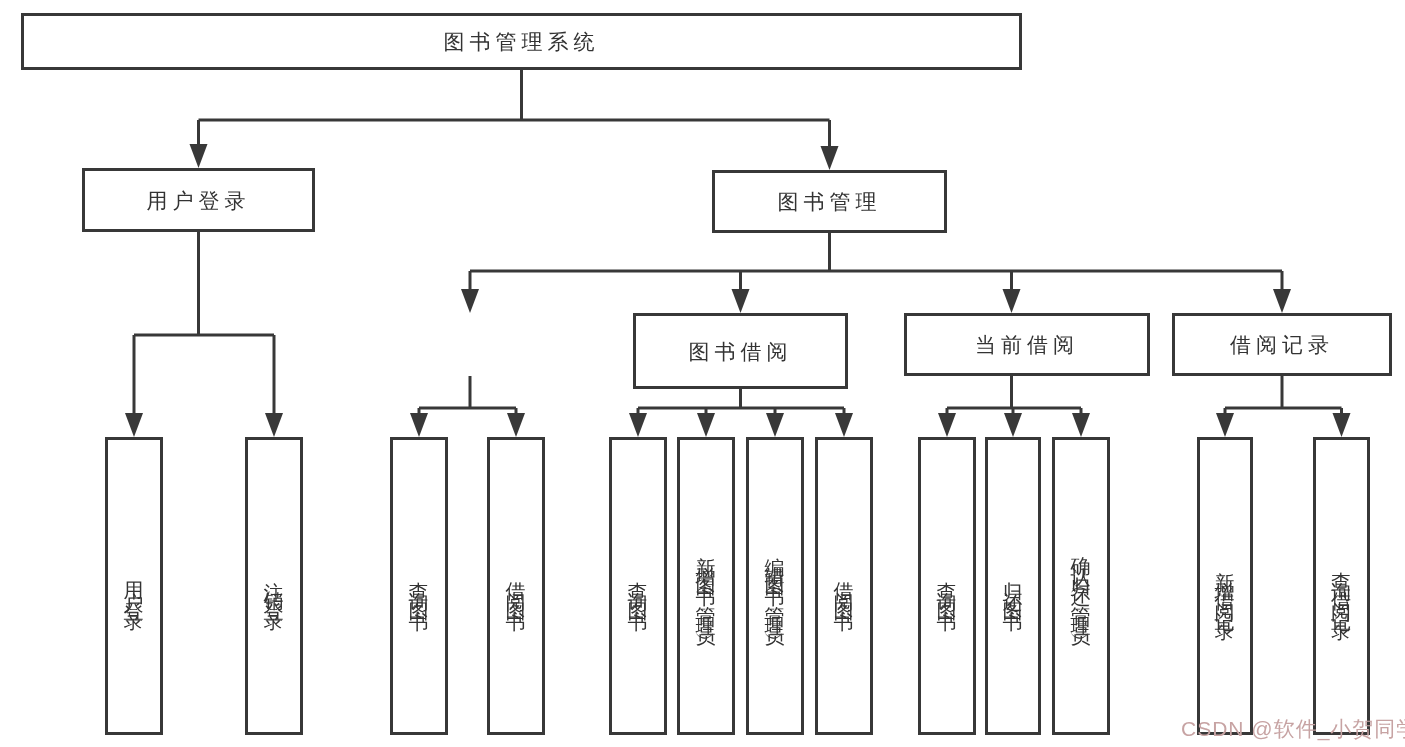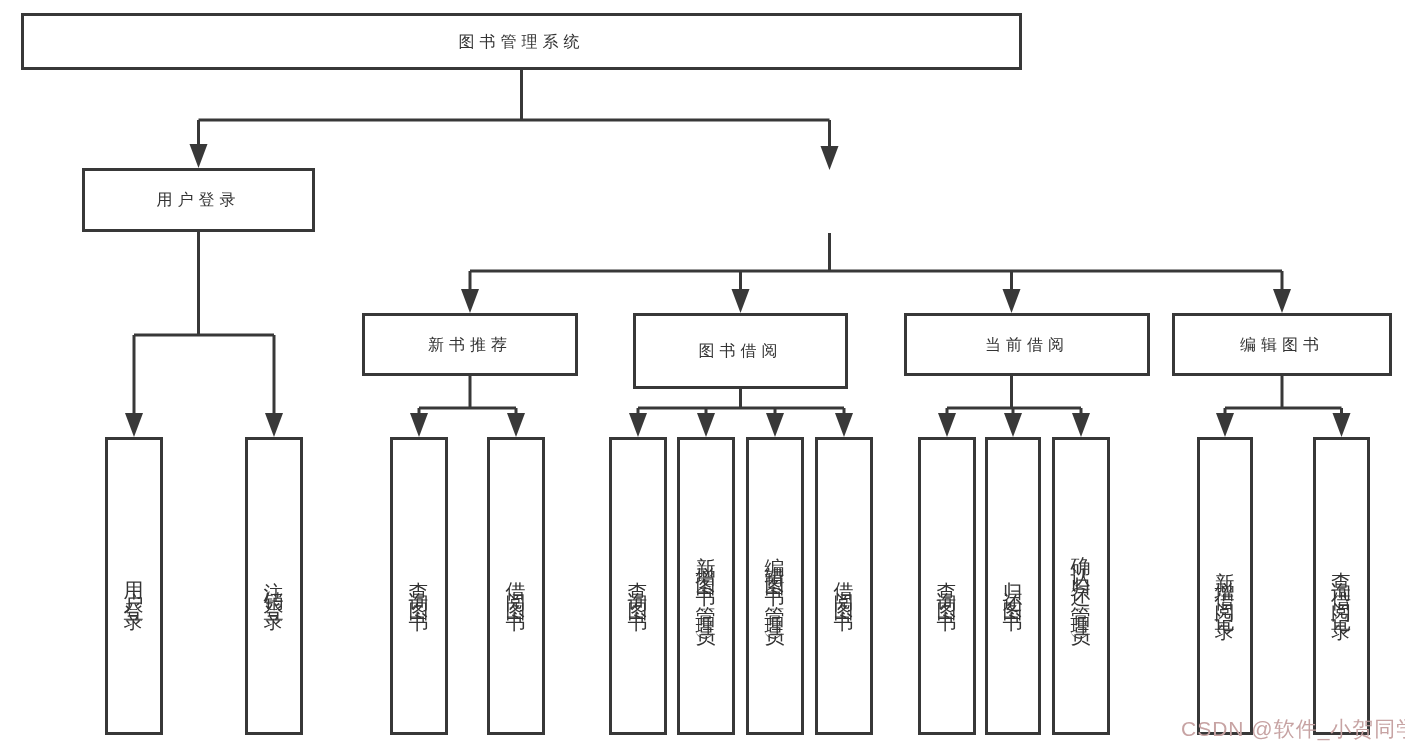--- a/index.html
+++ b/index.html
@@ -22,21 +22,21 @@
     box-sizing: border-box;
     border: 3px solid #383838;
     background: #ffffff;
     display: flex;
     align-items: center;
     justify-content: center;
     color: #333333;
     z-index: 2;
   }
   .node.hlabel span {
-    font-size: 16px;
+    font-size: 21px;
     letter-spacing: 5px;
     white-space: nowrap;
     line-height: 1;
   }
   .node.leaf span {
     writing-mode: vertical-rl;
     font-size: 20px;
     letter-spacing: 10px;
     line-height: 1.3;
     white-space: nowrap;
@@ -112,32 +112,32 @@
       <polygon points="1332.5,413 1350.5,413 1341.5,437" fill="#383838"></polygon>
     </svg>
 
   <div class="node hlabel" style="left: 21px; top: 13px; width: 1001px; height: 57px; border-color: rgb(56, 56, 56); background: rgb(255, 255, 255); color: rgb(51, 51, 51);">
     <span>图书管理系统</span>
   </div>
 
   <div class="node hlabel" style="left: 82px; top: 168px; width: 233px; height: 64px; border-color: rgb(56, 56, 56); background: rgb(255, 255, 255); color: rgb(51, 51, 51);">
     <span>用户登录</span>
   </div>
+  <div class="node hlabel" style="left: 712px; top: 170px; width: 235px; height: 63px; border-color: rgb(56, 56, 56); background: rgb(255, 255, 255); color: rgb(51, 51, 51);">
+    <span>图书管理</span>
+  </div>
 
-  <div class="node hlabel" style="left: 362px; top: 313px; width: 216px; height: 63px; border-color: rgb(56, 56, 56); background: rgb(255, 255, 255); color: rgb(51, 51, 51);">
-    <span>新书推荐</span>
-  </div>
   <div class="node hlabel" style="left: 633px; top: 313px; width: 215px; height: 76px; border-color: rgb(56, 56, 56); background: rgb(255, 255, 255); color: rgb(51, 51, 51);">
     <span>图书借阅</span>
   </div>
   <div class="node hlabel" style="left: 904px; top: 313px; width: 246px; height: 63px; border-color: rgb(56, 56, 56); background: rgb(255, 255, 255); color: rgb(51, 51, 51);">
     <span>当前借阅</span>
   </div>
   <div class="node hlabel" style="left: 1172px; top: 313px; width: 220px; height: 63px; border-color: rgb(56, 56, 56); background: rgb(255, 255, 255); color: rgb(51, 51, 51);">
-    <span>编辑图书</span>
+    <span>借阅记录</span>
   </div>
 
   <div class="node leaf" style="left: 105px; top: 437px; width: 58px; height: 298px; border-color: rgb(56, 56, 56); background: rgb(255, 255, 255); color: rgb(51, 51, 51);">
     <span>用户登录</span>
   </div>
   <div class="node leaf" style="left: 245px; top: 437px; width: 58px; height: 298px; border-color: rgb(56, 56, 56); background: rgb(255, 255, 255); color: rgb(51, 51, 51);">
     <span>注销登录</span>
   </div>
 
   <div class="node leaf" style="left: 390px; top: 437px; width: 58px; height: 298px; border-color: rgb(56, 56, 56); background: rgb(255, 255, 255); color: rgb(51, 51, 51);">

